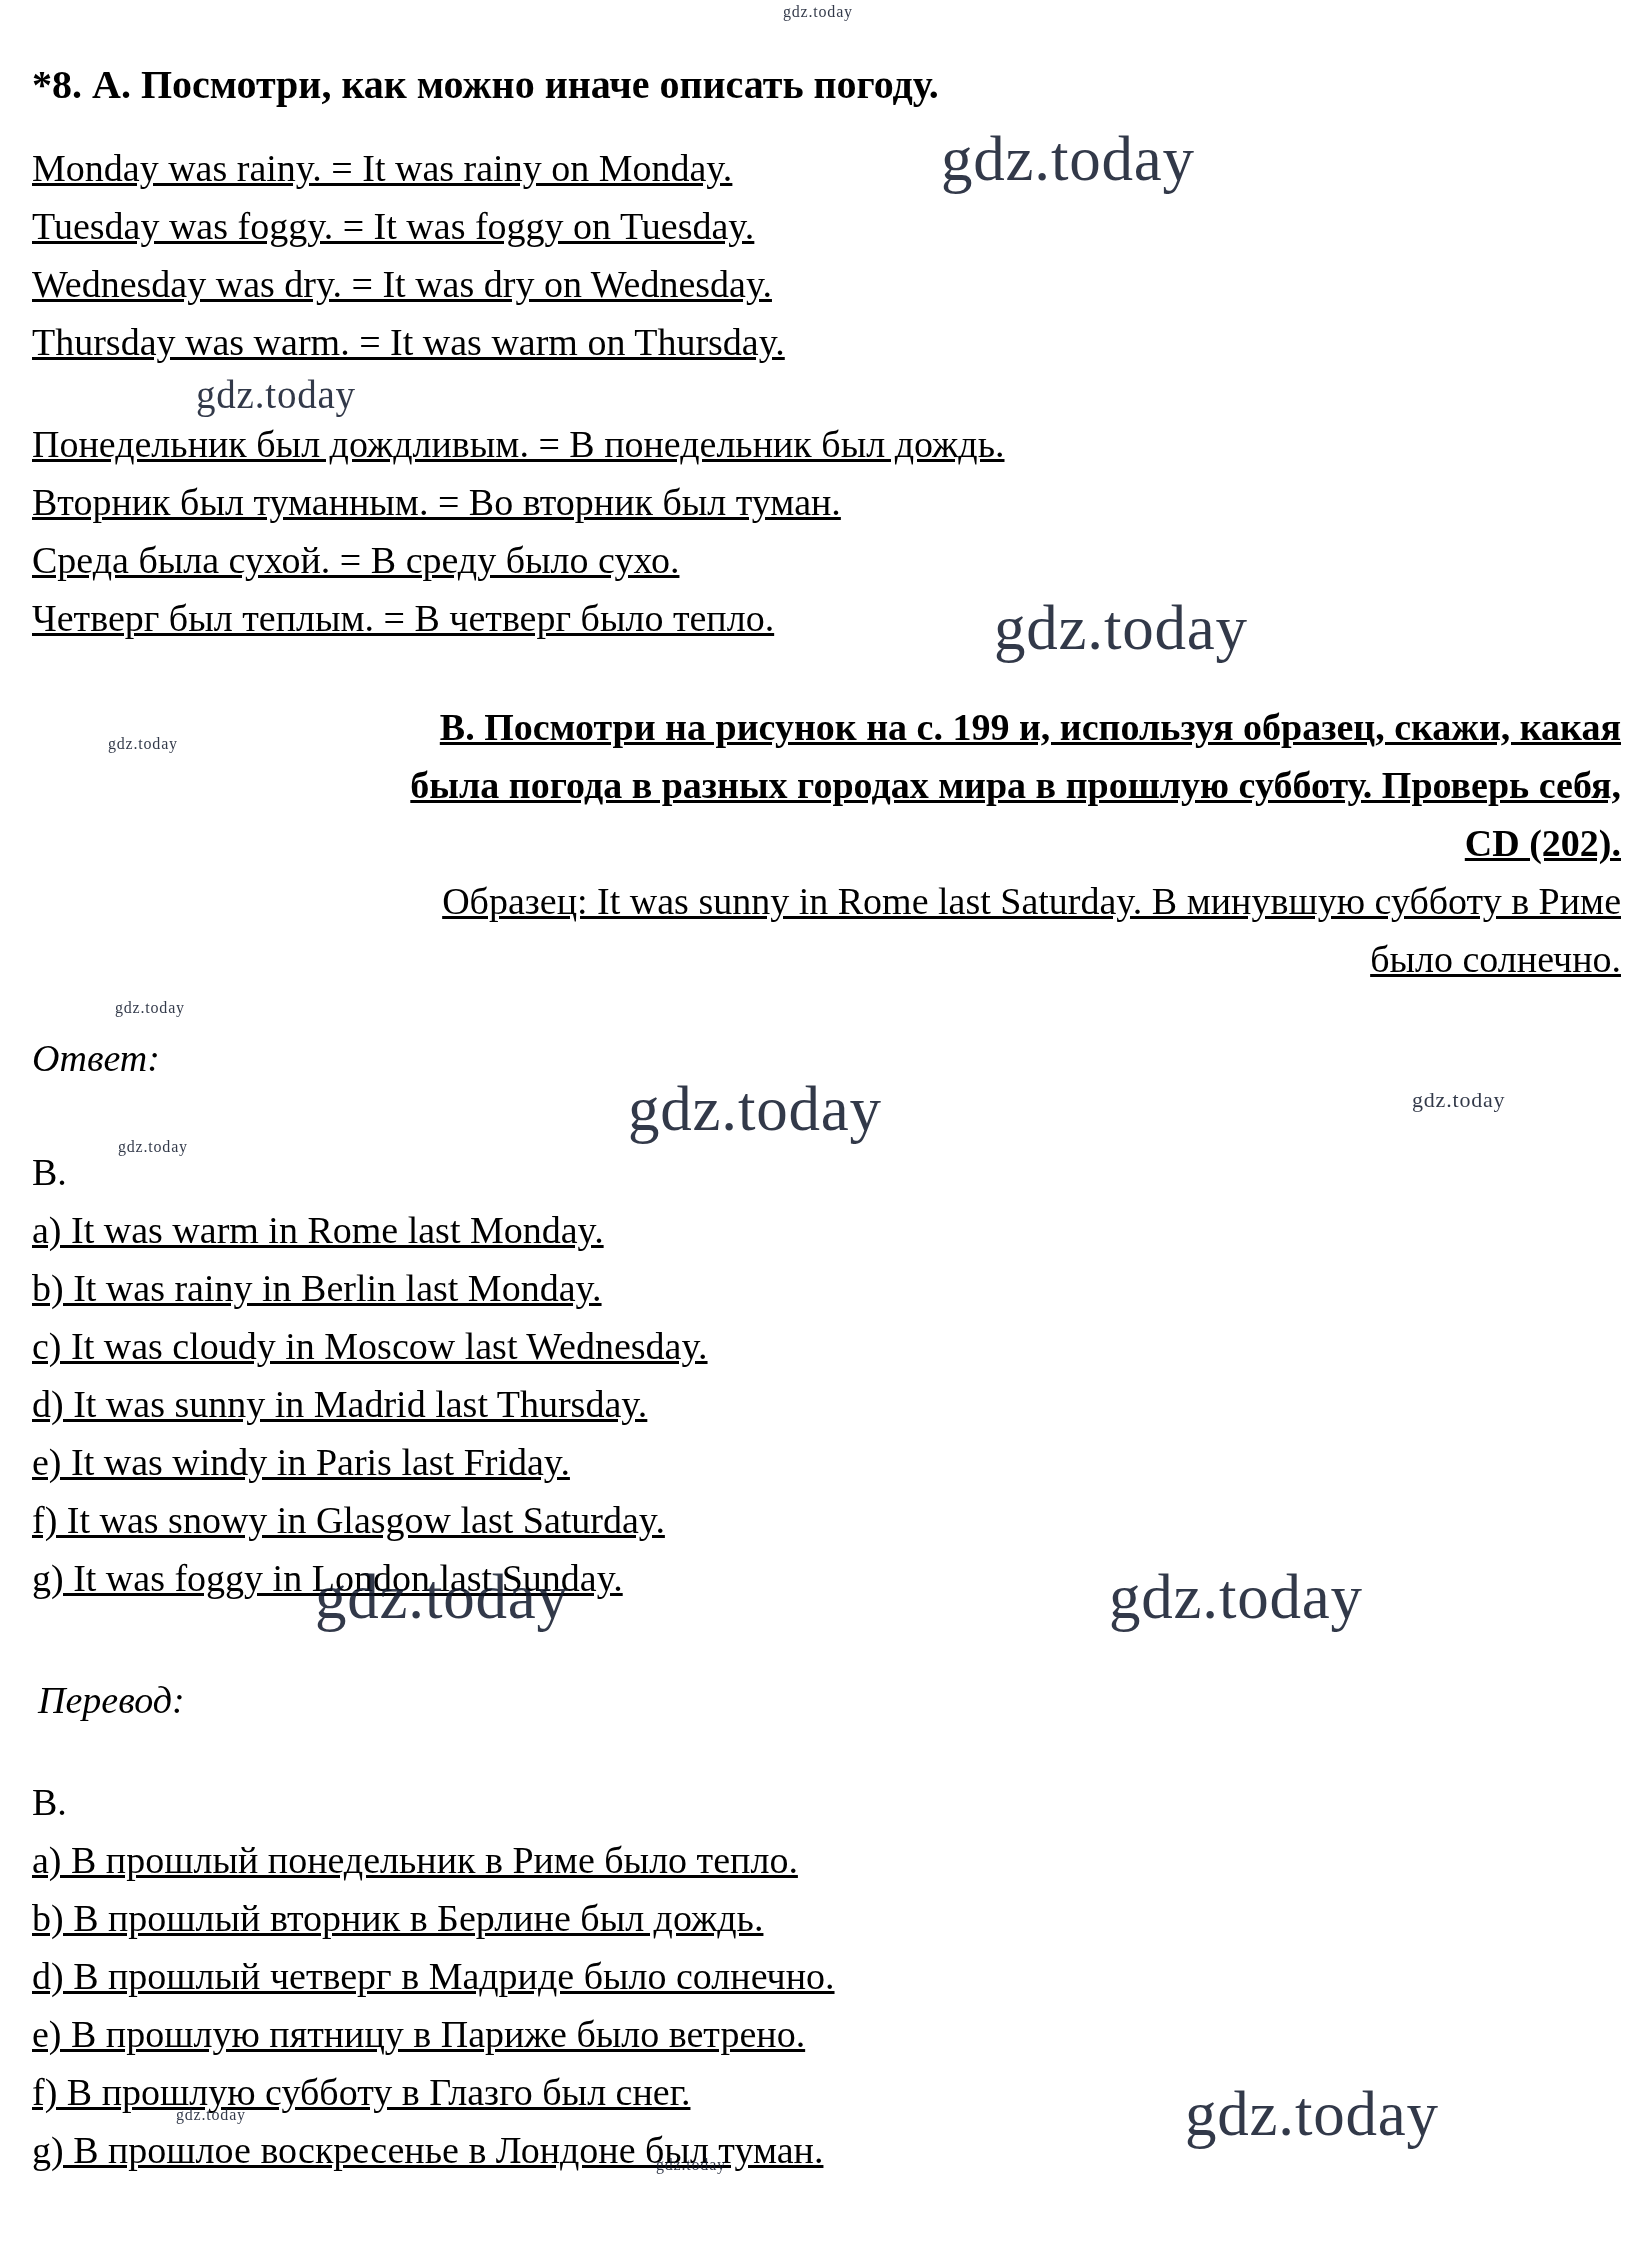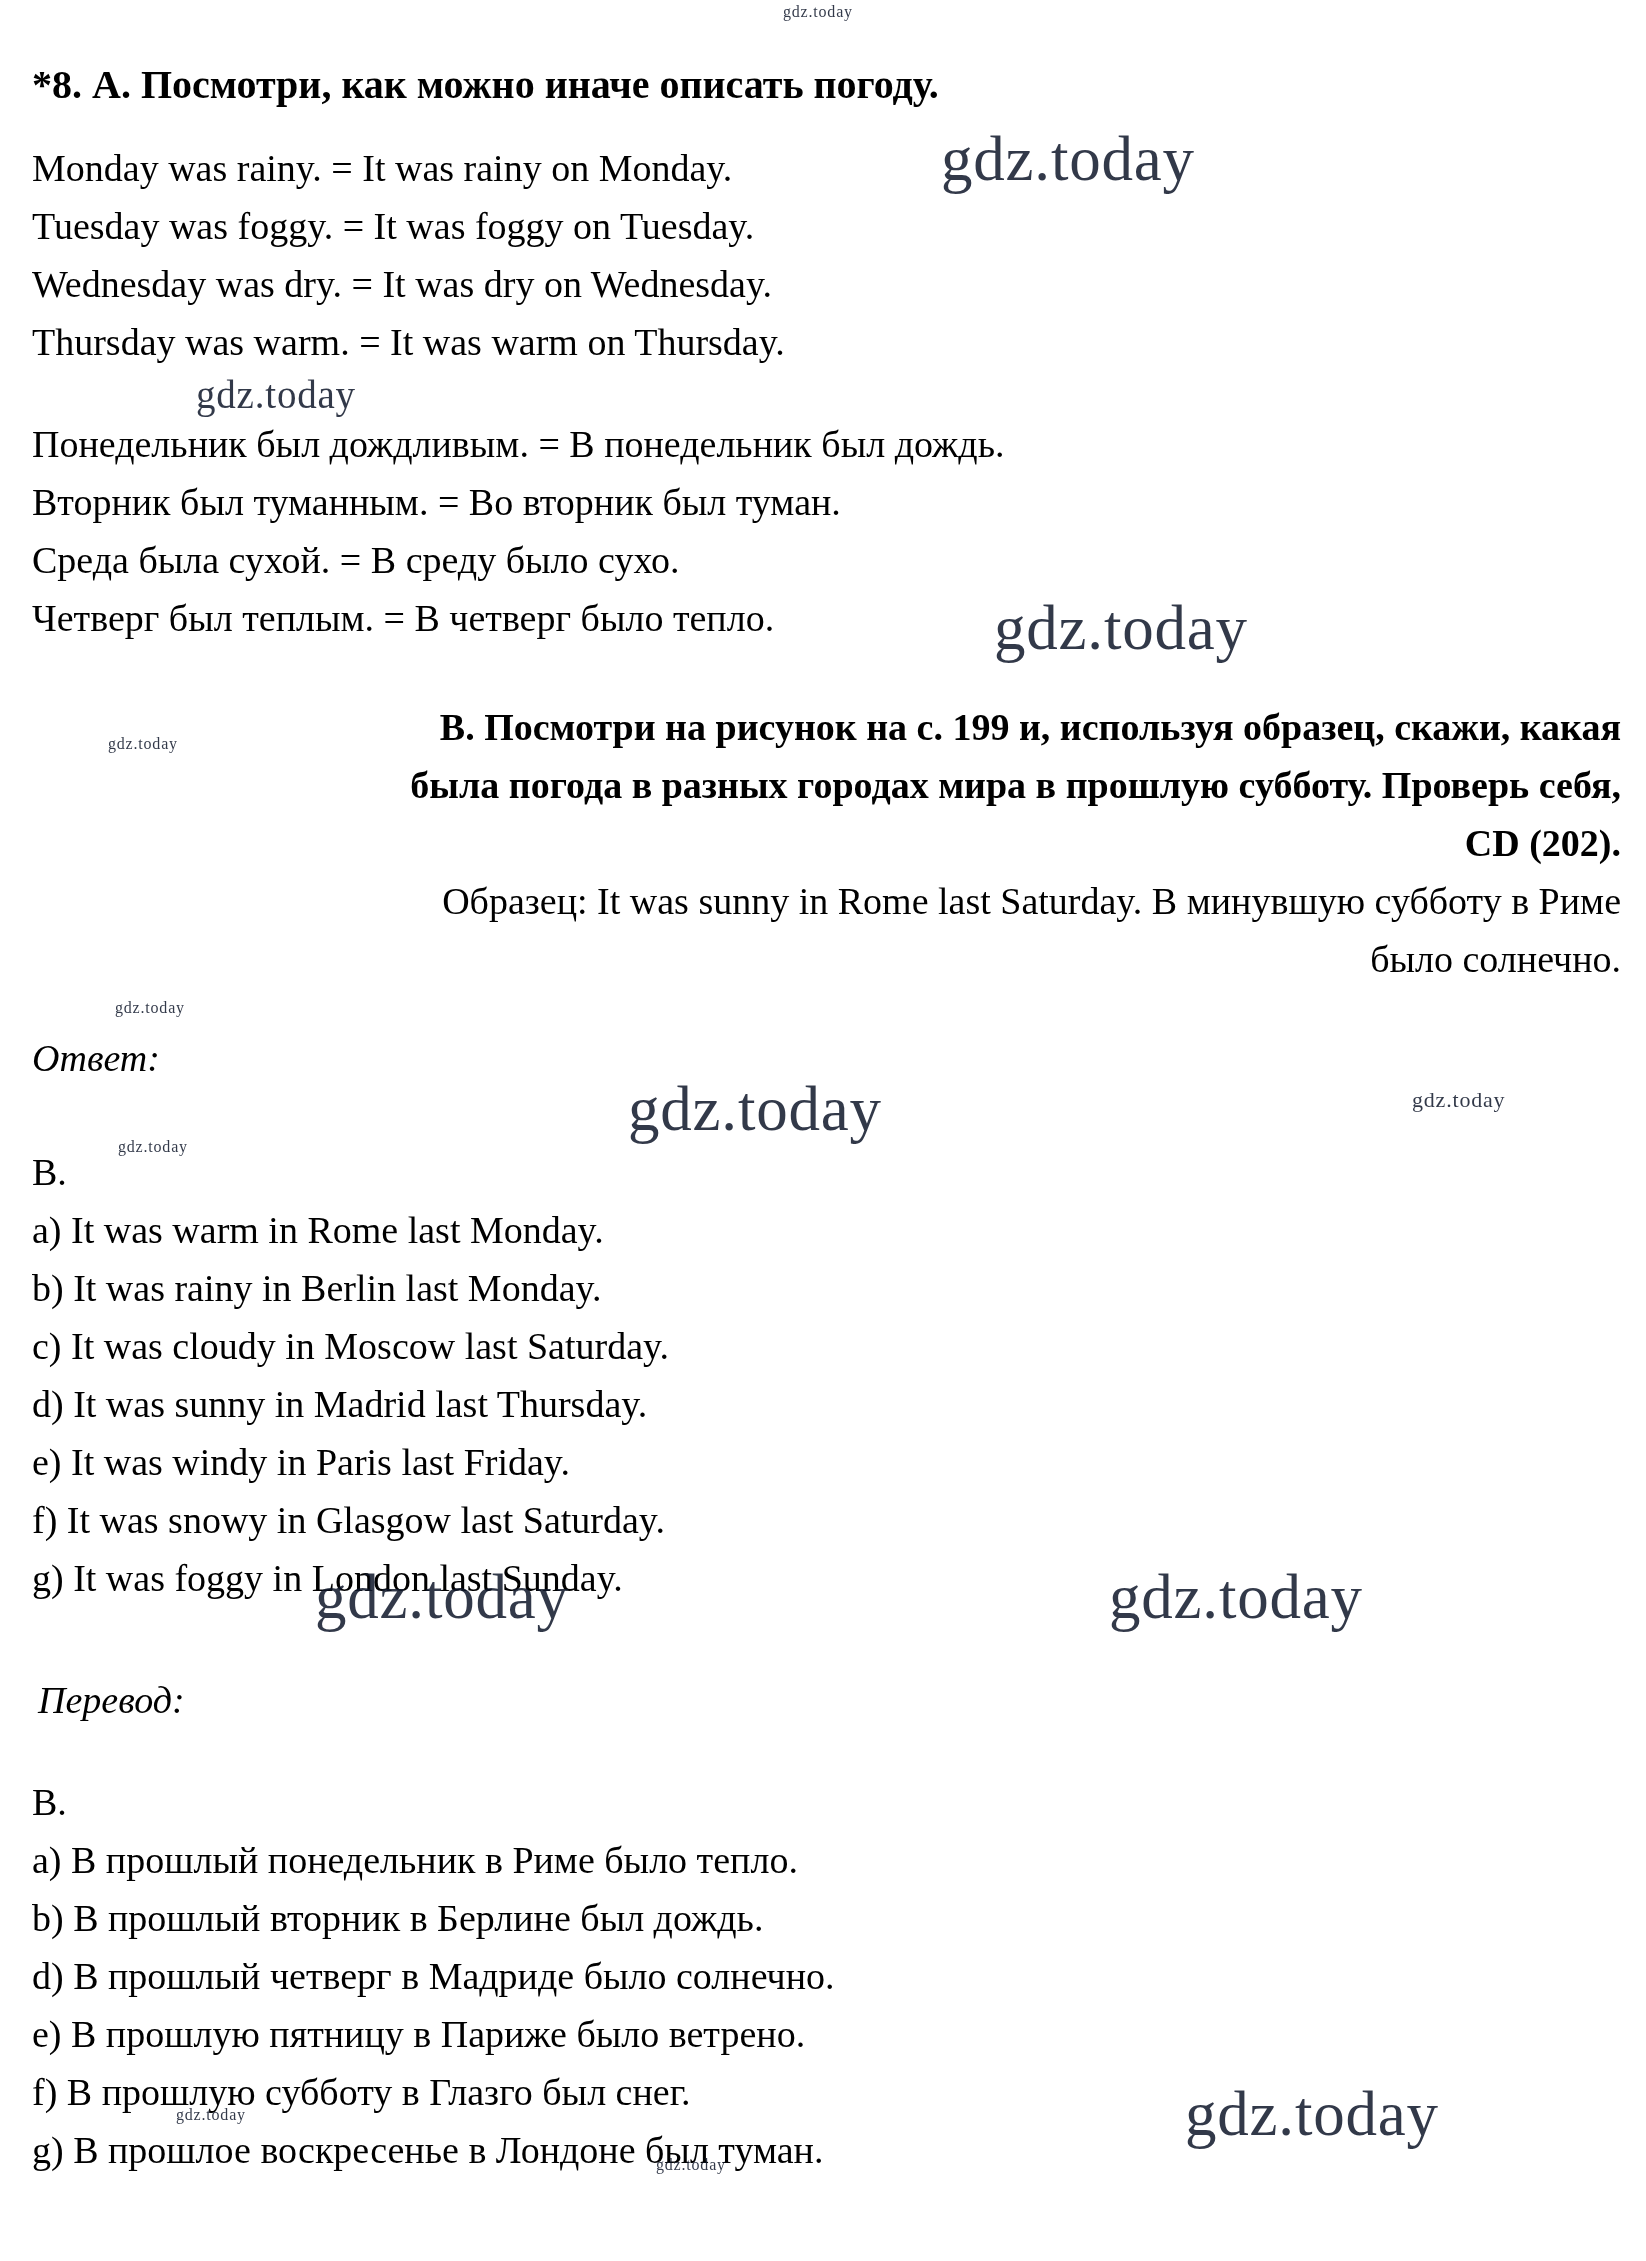--- a/index.html
+++ b/index.html
@@ -13,21 +13,21 @@
     position: relative;
     overflow: hidden;
   }
   .page {
     position: relative;
     padding: 56px 26px 0 32px;
     box-sizing: border-box;
     width: 100%;
     height: 100%;
   }
-  .line { line-height: 58px; white-space: nowrap; }
+  .line { line-height: 58px; white-space: nowrap; text-decoration: underline; }
   .heading-a {
     font-size: 40px;
     font-weight: bold;
     line-height: 58px;
     margin: 0 0 25.4px 0;
   }
   .block-english { margin: 0 0 44px 0; }
   .block-russian { margin: 0 0 51px 0; }
   .heading-b {
     font-weight: bold;
@@ -92,21 +92,21 @@
     <div class="line">было солнечно.</div>
   </div>
 
   <p class="label-italic">Ответ:</p>
 
   <p class="section-letter">В.</p>
 
   <div class="answer-items">
     <div class="line">a) It was warm in Rome last Monday.</div>
     <div class="line">b) It was rainy in Berlin last Monday.</div>
-    <div class="line">c) It was cloudy in Moscow last Saturday.</div>
+    <div class="line">c) It was cloudy in Moscow last Wednesday.</div>
     <div class="line">d) It was sunny in Madrid last Thursday.</div>
     <div class="line">e) It was windy in Paris last Friday.</div>
     <div class="line">f) It was snowy in Glasgow last Saturday.</div>
     <div class="line">g) It was foggy in London last Sunday.</div>
   </div>
 
   <p class="label-italic translation">Перевод:</p>
 
   <p class="section-letter">В.</p>
 

